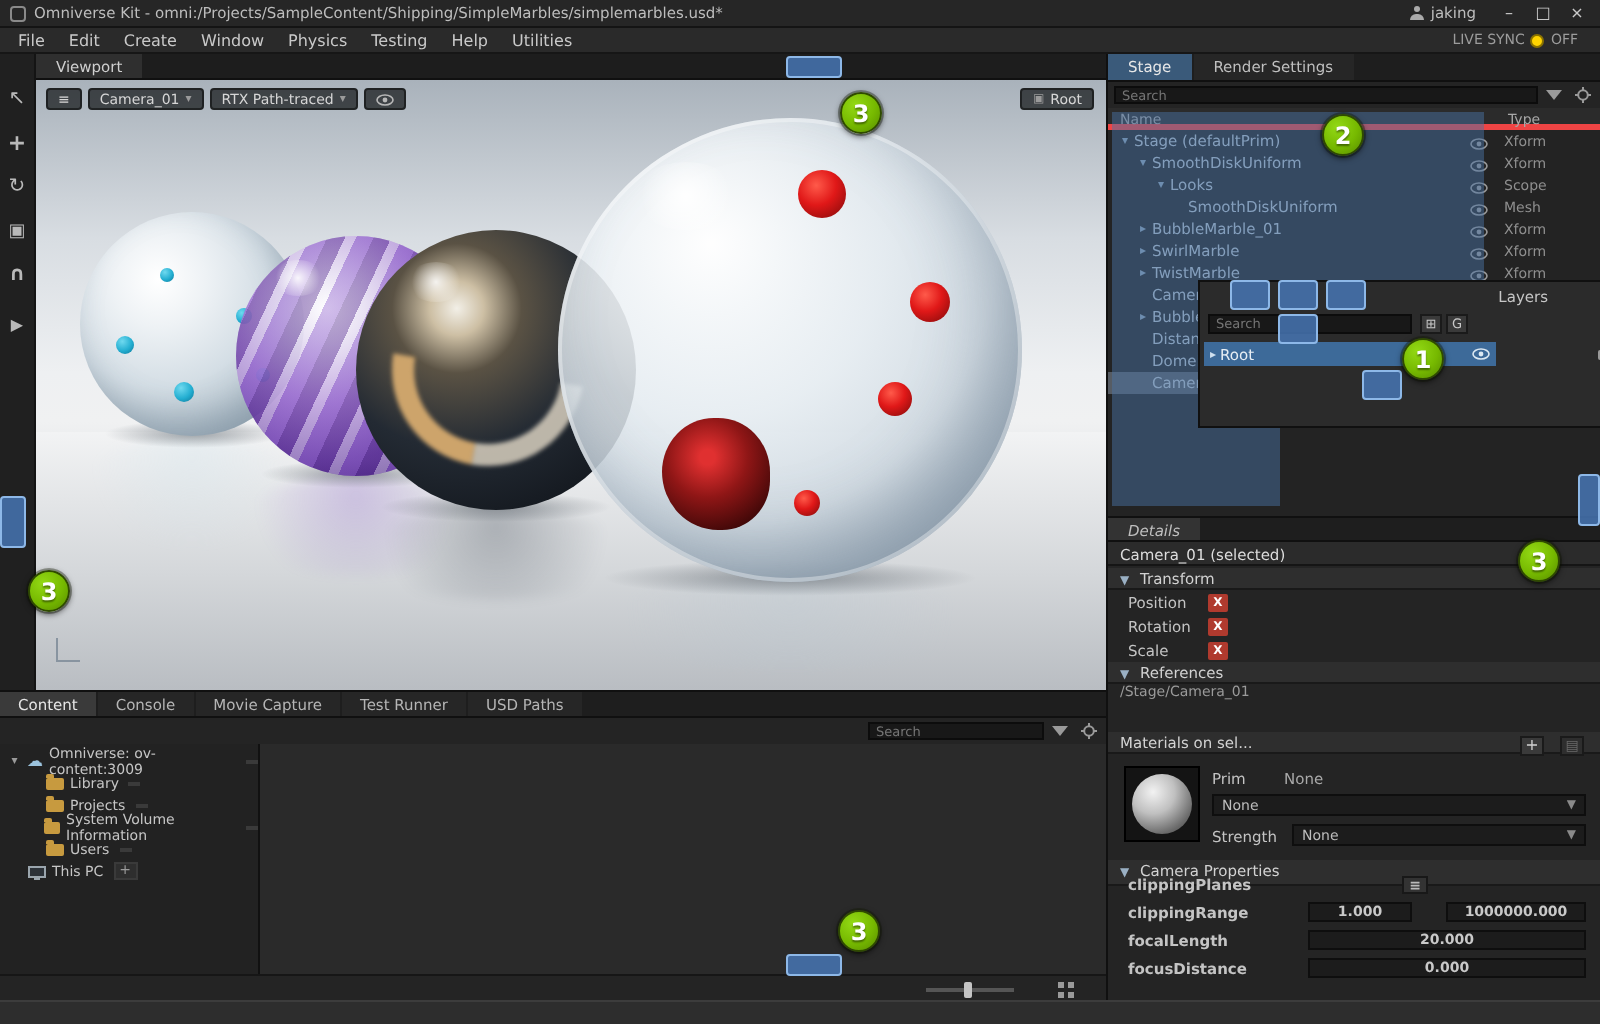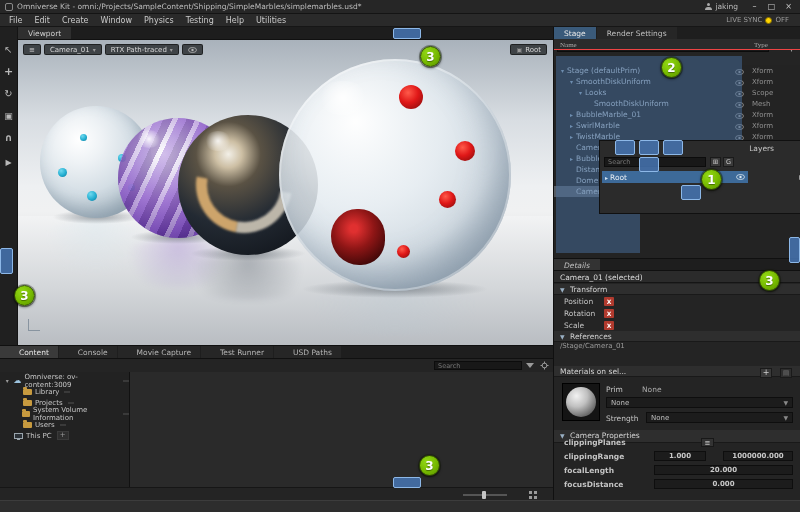--- a/index.html
+++ b/index.html
@@ -95,22 +95,22 @@
   
   .right-panel { left:553px; top:27px; width:247px; height:473px; background:#242424; border-left:1px solid #101010; }
   .rp-tabs { position:absolute; left:0; top:0; width:100%; height:14px; background:#1e1e1e; display:flex; border-bottom:1px solid #101010; }
   .rp-tab { padding:2px 10px 0 10px; font-size:7.5px; color:#bfbfbf; background:#262626; margin-right:1px; }
   .rp-tab.active { background:#3a5a7a; color:#e8e8e8; }
   .search-row { position:absolute; left:0; top:14px; width:100%; height:13px; background:#242424; display:flex; align-items:center; padding:0 3px; gap:2px; }
   .search-input { flex:1; height:9px; background:#181818; border:1px solid #0c0c0c; color:#cfcfcf;
     font-size:6.5px; padding:0 3px; }
   .funnel { width:0; height:0; border-left:4px solid transparent; border-right:4px solid transparent; border-top:5px solid #9a9a9a; }
   .tool-mini { width:12px; height:10px; display:flex; align-items:center; justify-content:center; }
-  .col-head { position:absolute; left:0; top:12px; width:100%; height:11px; background:#2b2b2b;
-    border-bottom:1px solid #ef4444; font-size:7px; color:#a8a8a8;font-family:Liberation Serif, serif; }
+  .col-head { position:absolute; left:0; top:27px; width:100%; height:11px; background:#2b2b2b;
+    border-bottom:3px solid #ef4444; font-size:7px; color:#a8a8a8; }
   .col-head .cn { position:absolute; left:6px; top:2px; }
   .col-head .ct { position:absolute; left:200px; top:2px; }
   .stage-tree { position:absolute; left:0; top:38px; width:100%; height:193px; background:#232323; overflow:hidden; }
   .st-row { position:relative; height:11px; display:flex; align-items:center; font-size:7.5px; color:#b9c6d2; }
   .st-row.selected { background:#565c64; }
   .st-arrow { width:9px; color:#8fa6ba; font-size:6px; text-align:center; }
   .st-label { white-space:nowrap; }
   .st-eye { position:absolute; left:181px; top:2px; }
   .st-type { position:absolute; left:198px; top:2px; color:#8f8f8f; font-size:7px; }
 
@@ -161,21 +161,21 @@
   .cam-row { position:relative; height:14px; font-size:7.5px; color:#c4c4c4; }
   .cam-row .lbl { position:absolute; left:10px; top:3px; }
   .val-box { position:absolute; top:2px; height:10px; background:#1c1c1c; border:1px solid #0e0e0e;
     color:#c9c9c9; font-size:7px; display:flex; align-items:center; justify-content:center; }
   .mini-ic { position:absolute; left:147px; top:3px; width:13px; height:9px; background:#333; border:1px solid #181818;
     color:#bbb; font-size:7px; line-height:8px; text-align:center; }
 
   
   .bottom-panel { left:0; top:345px; width:553px; height:155px; background:#242424; border-top:1px solid #101010; }
   .bp-tabs { position:absolute; left:0; top:0; width:100%; height:13px; background:#1e1e1e; display:flex; border-bottom:1px solid #101010; }
-  .bp-tab { padding:2px 9px 0 19px; font-size:7.5px; color:#b5b5b5; background:#262626; margin-right:1px; }
+  .bp-tab { padding:2px 9px 0 9px; font-size:7.5px; color:#b5b5b5; background:#262626; margin-right:1px; }
   .bp-tab.active { background:#3a3a3a; color:#e6e6e6; }
   .bp-search-row { position:absolute; left:0; top:13px; width:100%; height:13px; display:flex; align-items:center;
     justify-content:flex-end; padding:0 3px; gap:2px; background:#242424; }
   .bp-search { width:88px; height:9px; background:#181818; border:1px solid #0c0c0c; color:#cfcfcf; font-size:6.5px; padding:0 3px; }
   .bp-body { position:absolute; left:0; top:26px; width:100%; height:115px; display:flex; }
   .bp-tree { width:130px; background:#222; border-right:1px solid #111; padding-top:3px; }
   .ct-row { height:11px; display:flex; align-items:center; gap:3px; font-size:7px; color:#c6c6c6; }
   .ct-arrow { width:7px; font-size:6px; color:#9a9a9a; text-align:center; }
   .tree-ic { display:inline-block; }
   .ic-cloud::before { content:"☁"; color:#9cc3de; font-size:8px; }

